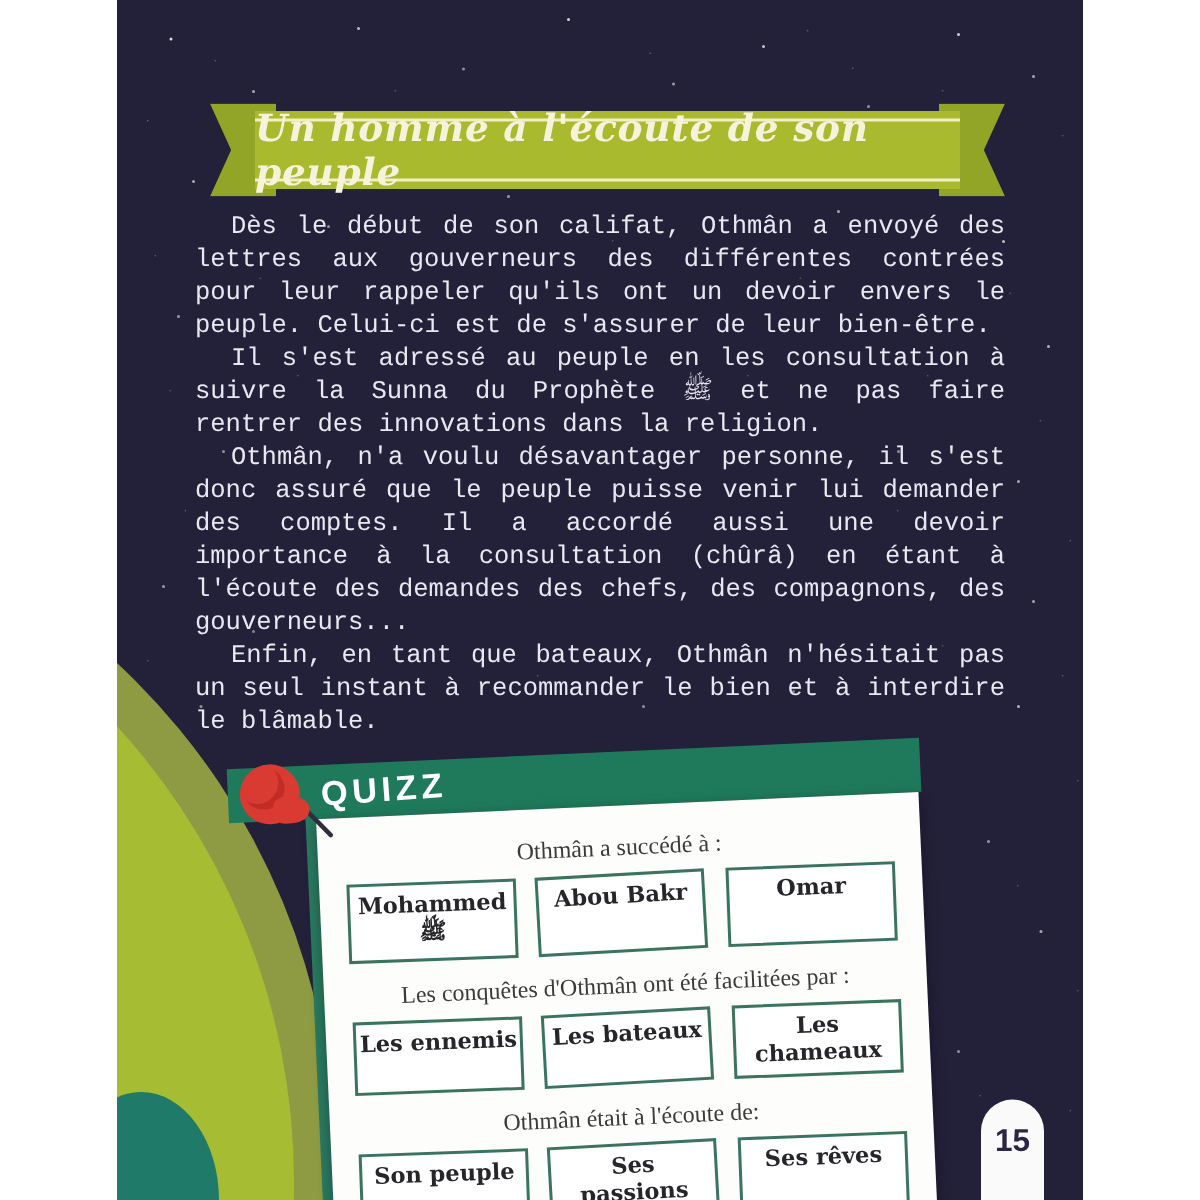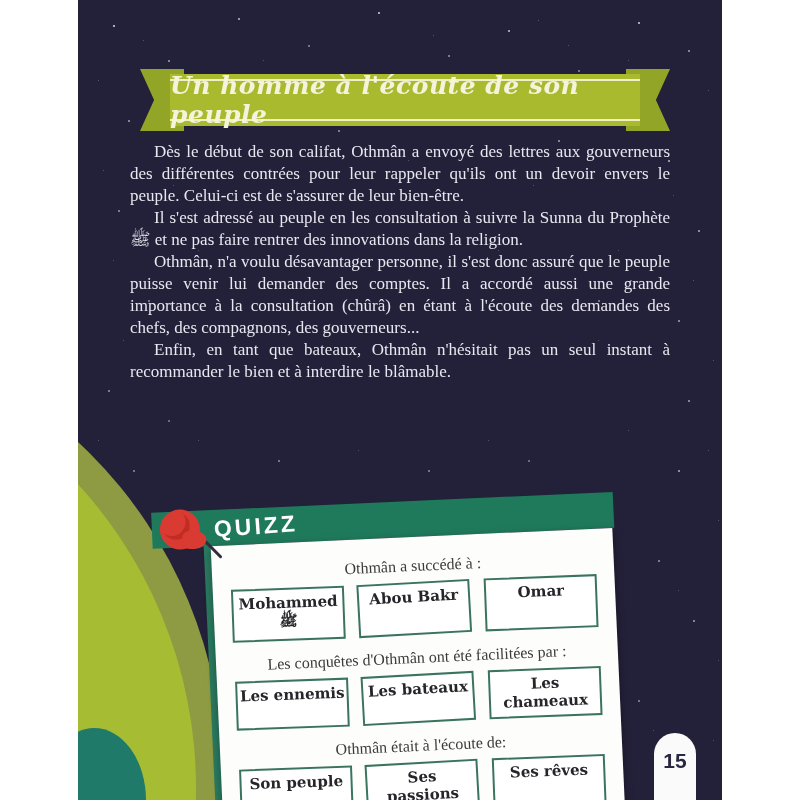--- a/index.html
+++ b/index.html
@@ -68,21 +68,21 @@
   .ribbon-band::before { content:""; position:absolute; left:0; right:0; top:5px;
                  border-top:2px solid rgba(248,245,214,.9); }
   .ribbon-band::after { content:""; position:absolute; left:0; right:0; bottom:5px;
                  border-bottom:2px solid rgba(248,245,214,.9); }
   .ribbon-title { font-family:"DejaVu Serif", serif; font-style:italic; font-weight:bold;
                   font-size:25px; color:#f6f3dd; letter-spacing:.5px; }
 
   
   .article { position:absolute; left:52px; top:141px; width:540px;
              color:#e9e7ef; font-size:17px; line-height:22px; text-align:justify; }
-  .article p { text-indent:24px; }
+  .article p { text-indent:24px;font-family:Liberation Mono, monospace; }
 
   
   .planet-rim { position:absolute; left:-765px; top:320px; width:910px; height:910px;
                 border-radius:50%; background:#8f9b42; }
   .planet { position:absolute; left:-782px; top:338px; width:900px; height:900px;
             border-radius:50%; background:#a6bd33; }
   .continent { position:absolute; left:-32px; top:728px; width:100px; height:100px;
                background:#1f7a69; border-radius:48% 52% 10% 20% / 65% 72% 0 0; }
 
   
@@ -140,21 +140,21 @@
       <div class="ribbon-end left"></div>
       <div class="ribbon-end right"></div>
       <div class="ribbon-band">
         <div class="ribbon-title">Un homme à l'écoute de son peuple</div>
       </div>
     </div>
 
     <div class="article">
       <p>Dès le début de son califat, Othmân a envoyé des lettres aux gouverneurs des différentes contrées pour leur rappeler qu'ils ont un devoir envers le peuple. Celui-ci est de s'assurer de leur bien-être.</p>
       <p>Il s'est adressé au peuple en les consultation à suivre la Sunna du Prophète ﷺ et ne pas faire rentrer des innovations dans la religion.</p>
-      <p>Othmân, n'a voulu désavantager personne, il s'est donc assuré que le peuple puisse venir lui demander des comptes. Il a accordé aussi une grande importance à la consultation (chûrâ) en étant à l'écoute des demandes des chefs, des compagnons, des gouverneurs...</p>
+      <p>Othmân, n'a voulu désavantager personne, il s'est donc assuré que le peuple puisse venir lui demander des comptes. Il a accordé aussi une devoir importance à la consultation (chûrâ) en étant à l'écoute des demandes des chefs, des compagnons, des gouverneurs...</p>
       <p>Enfin, en tant que bateaux, Othmân n'hésitait pas un seul instant à recommander le bien et à interdire le blâmable.</p>
     </div>
 
     <div class="quiz-group">
       <div class="quiz-spine"></div>
       <div class="quiz-banner">
         <div class="quiz-banner-title">QUIZZ</div>
       </div>
 
       <div class="pin">

